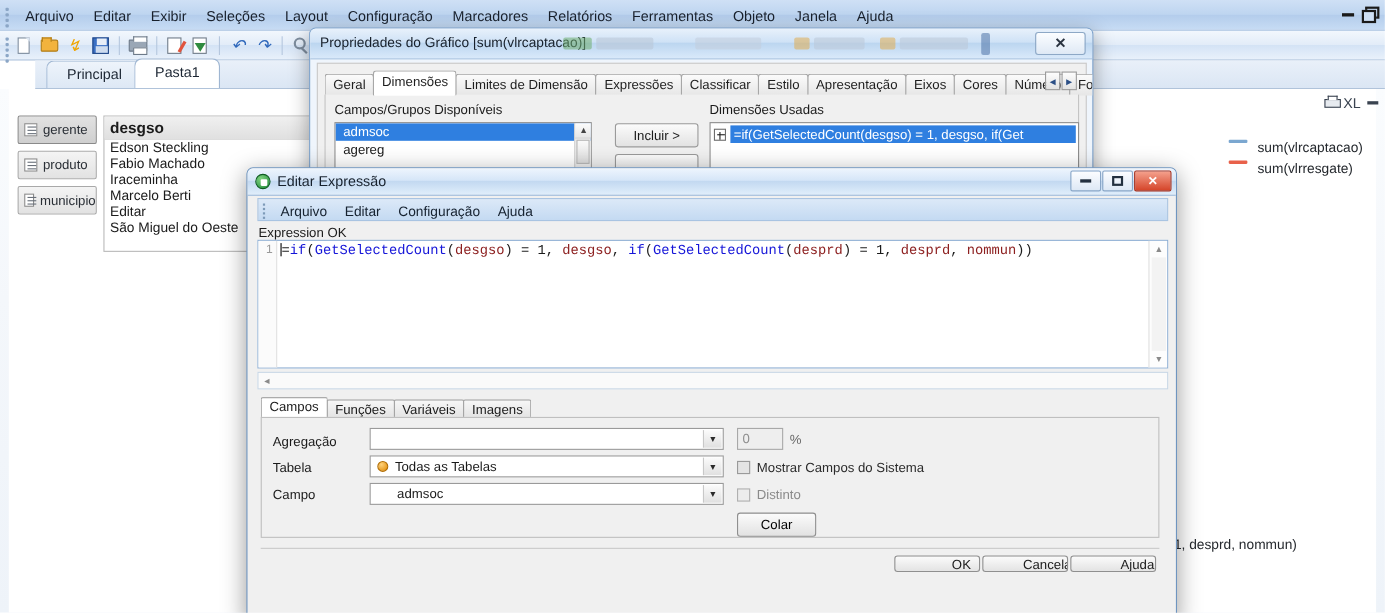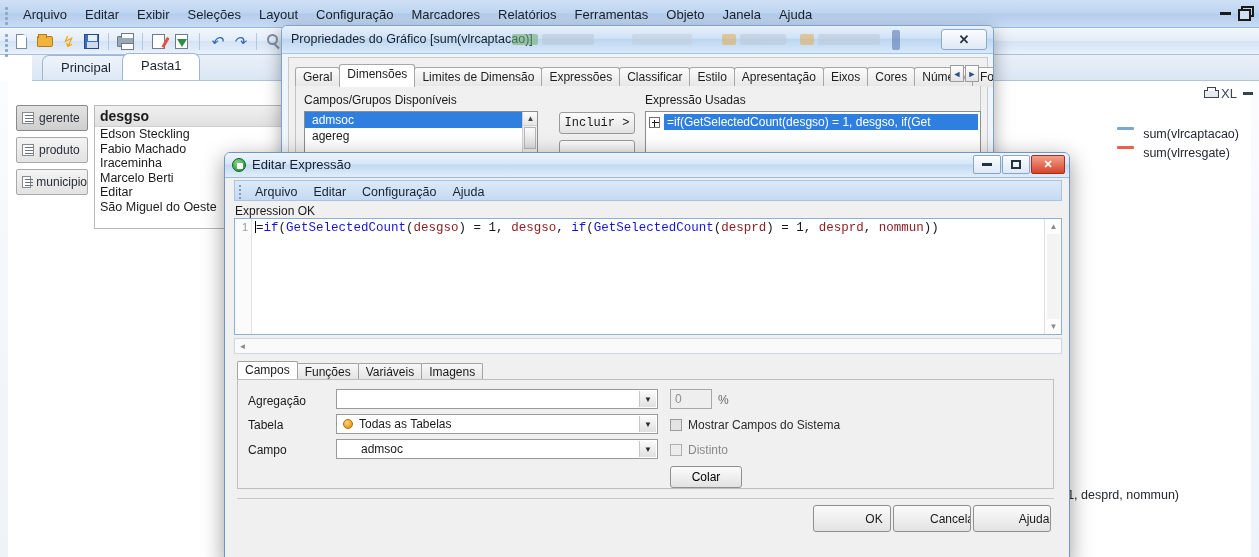--- a/index.html
+++ b/index.html
@@ -221,21 +221,21 @@
   .numbox { position:absolute; height:20px; width:42px; background:#eeeeee; border:1px solid #a8a8a8;
       font-size:12px; color:#8e8e8e; padding:2px 0 0 4px;}
   .pct { position:absolute; font-size:12px; color:#6a6a6a;}
   .cbx { position:absolute; display:flex; align-items:center; gap:6px; font-size:12px; color:#8a8a8a;}
   .cbx .box { width:12px; height:12px; border:1px solid #b0b0b0; background:#ececec;}
   .cbx.on { color:#2b2b2b;}
   .cbx.on .box { background:#e4e4e4; border-color:#9a9a9a;}
   .colar { position:absolute; width:72px; height:22px; background:linear-gradient(to bottom,#fbfbfb,#e2e2e2);
       border:1px solid #8f8f8f; border-radius:3px; display:flex; align-items:center; justify-content:center; font-size:12px;}
   .expr-footdiv { position:absolute; left:12px; top:345px; width:817px; height:1px; background:#c9c9c9;}
-  .foot-btn { position:absolute; top:352px; width:78px; height:27px; background:linear-gradient(to bottom,#fbfbfb,#e3e3e3);
+  .foot-btn { position:absolute; top:352px; width:78px; height:15px; background:linear-gradient(to bottom,#fbfbfb,#e3e3e3);
       border:1px solid #8f8f8f; border-radius:3px; display:flex; align-items:center; justify-content:center;
       font-size:12px; color:#1a1a1a; overflow:hidden;padding-left:44px;}
 </style>
 </head>
 <body>
 
 <div id="app">
 
   <div class="menubar">
     <div class="menu-grip">
@@ -425,26 +425,26 @@
         <div class="plabel" style="left:8px; top:7px;">Campos/Grupos Disponíveis</div>
         <div class="plist" style="left:8px; top:25px; width:234px; height:56px;">
           <div class="plist-row sel">admsoc</div>
           <div class="plist-row">agereg</div>
           <div class="plist-sb">
             <div class="arw">▲</div>
             <div class="thumb"></div>
           </div>
         </div>
 
-        <div class="pbtn" style="left:263px; top:26px; width:76px; height:22px;font-family:Liberation Mono, monospace;">
+        <div class="pbtn" style="left:263px; top:26px; width:76px; height:22px;">
           <span>Incluir &gt;</span>
         </div>
         <div class="pbtn" style="left:263px; top:54px; width:76px; height:22px; color:#9a9a9a;"></div>
 
-        <div class="plabel" style="left:349px; top:7px;">Expressão Usadas</div>
+        <div class="plabel" style="left:349px; top:7px;">Dimensões Usadas</div>
         <div class="dim-used" style="left:349px; top:25px; width:336px; height:56px;">
           <div class="dim-row">
             <span class="plusbox"></span>
             <span class="dim-txt">=if(GetSelectedCount(desgso) = 1, desgso, if(Get</span>
           </div>
         </div>
       </div>
     </div>
   </div>
 

